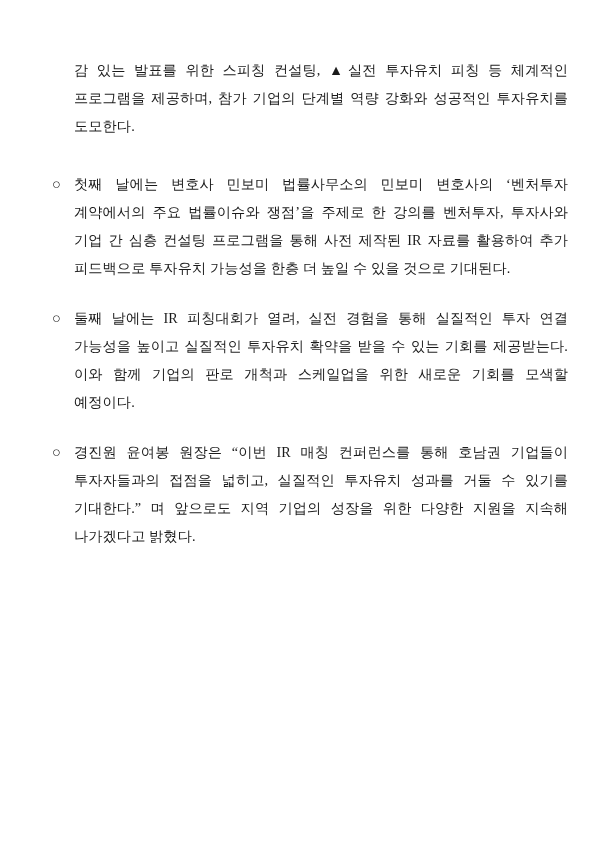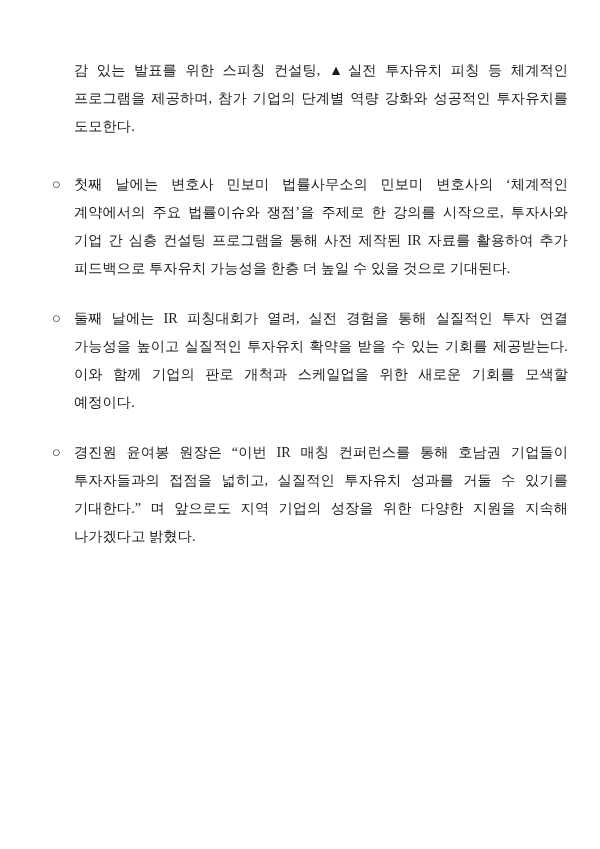--- a/index.html
+++ b/index.html
@@ -65,21 +65,21 @@
 <div class="page">
   <div class="doc-body">
 
     <div class="para continuation">
       <div class="bullet empty"></div>
       <div class="para-text">감 있는 발표를 위한 스피칭 컨설팅, ▲실전 투자유치 피칭 등 체계적인 프로그램을 제공하며, 참가 기업의 단계별 역량 강화와 성공적인 투자유치를 도모한다.</div>
     </div>
 
     <div class="para">
       <div class="bullet">○</div>
-      <div class="para-text">첫째 날에는 변호사 민보미 법률사무소의 민보미 변호사의 ‘체계적인 계약에서의 주요 법률이슈와 쟁점’을 주제로 한 강의를 시작으로, 투자사와 기업 간 심층 컨설팅 프로그램을 통해 사전 제작된 IR 자료를 활용하여 추가 피드백으로 투자유치 가능성을 한층 더 높일 수 있을 것으로 기대된다.</div>
+      <div class="para-text">첫째 날에는 변호사 민보미 법률사무소의 민보미 변호사의 ‘벤처투자 계약에서의 주요 법률이슈와 쟁점’을 주제로 한 강의를 벤처투자, 투자사와 기업 간 심층 컨설팅 프로그램을 통해 사전 제작된 IR 자료를 활용하여 추가 피드백으로 투자유치 가능성을 한층 더 높일 수 있을 것으로 기대된다.</div>
     </div>
 
     <div class="para">
       <div class="bullet">○</div>
       <div class="para-text">둘째 날에는 IR 피칭대회가 열려, 실전 경험을 통해 실질적인 투자 연결 가능성을 높이고 실질적인 투자유치 확약을 받을 수 있는 기회를 제공받는다. 이와 함께 기업의 판로 개척과 스케일업을 위한 새로운 기회를 모색할 예정이다.</div>
     </div>
 
     <div class="para">
       <div class="bullet">○</div>
       <div class="para-text">경진원 윤여봉 원장은 “이번 IR 매칭 컨퍼런스를 통해 호남권 기업들이 투자자들과의 접점을 넓히고, 실질적인 투자유치 성과를 거둘 수 있기를 기대한다.” 며 앞으로도 지역 기업의 성장을 위한 다양한 지원을 지속해 나가겠다고 밝혔다.</div>

